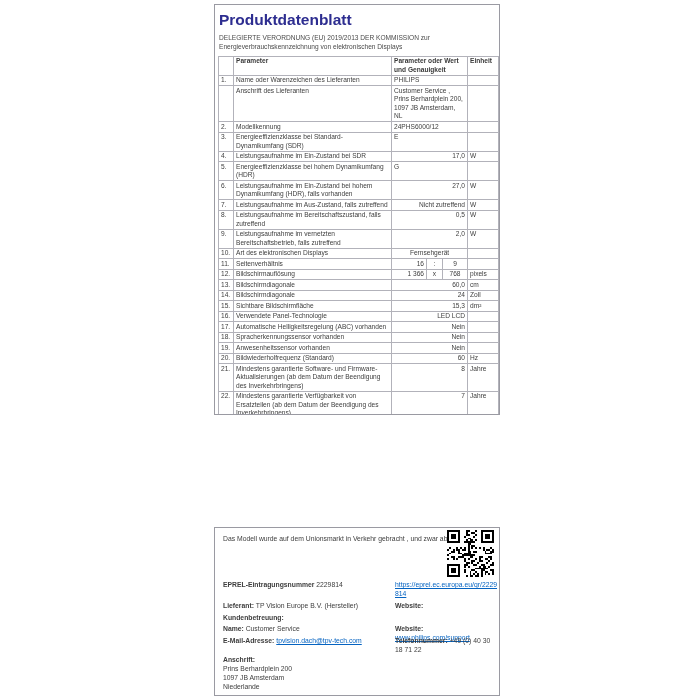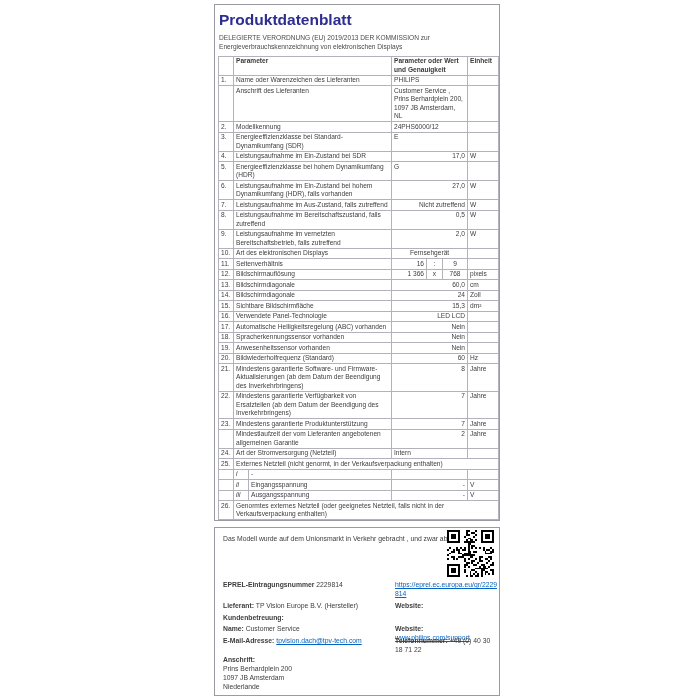--- a/index.html
+++ b/index.html
@@ -1,20 +1,20 @@
 <!DOCTYPE html>
 <html><head>
 <meta charset="utf-8">
 <style>
   * { margin:0; padding:0; box-sizing:border-box; }
   html,body { width:700px; height:700px; background:#ffffff; font-family:"Liberation Sans", sans-serif; color:#3d3d3d; }
   .page { position:relative; width:700px; height:700px; background:#fff; overflow:hidden; }
 
   .main-box {
-    position:absolute; left:214px; top:4px; width:286px; height:517px;
+    position:absolute; left:214px; top:4px; width:286px; height:411px;
     border:1px solid #9a9aa2; background:#fff; padding:5px 2px 0 3px; overflow:hidden;
   }
   .doc-title { font-size:15.5px; font-weight:bold; color:#2d2d90; letter-spacing:0; margin:1px 0 5px 1px; }
   .doc-sub { font-size:6.6px; line-height:8.8px; color:#4a4a4a; margin:0 0 4px 1px; }
 
   table.params { border-collapse:collapse; table-layout:fixed; width:280px; }
   table.params col.c-num { width:15px; }
   table.params col.c-sub { width:15px; }
   table.params col.c-lab { width:143px; }
   table.params col.c-va  { width:35px; }

